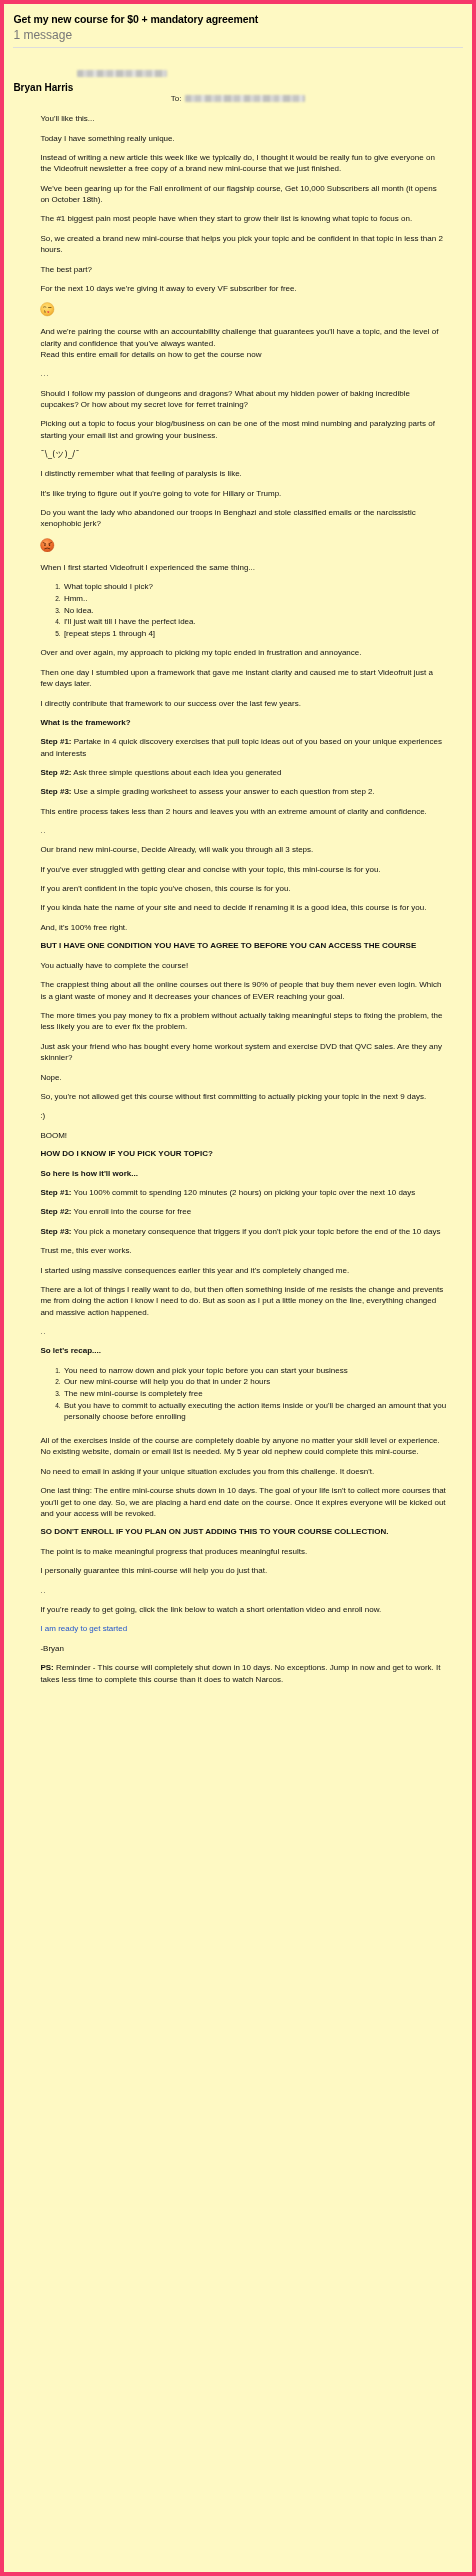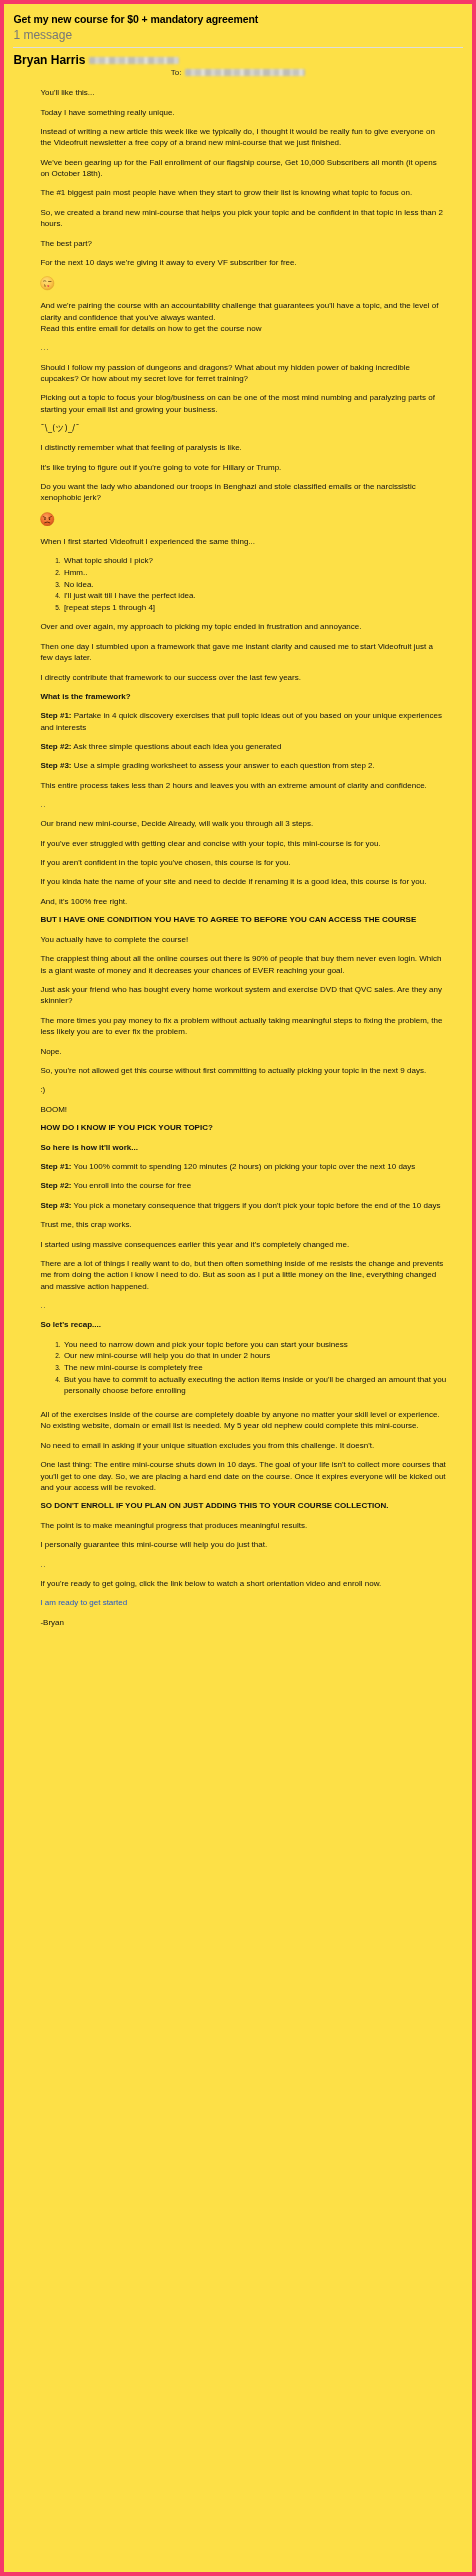--- a/index.html
+++ b/index.html
@@ -9,21 +9,21 @@
   }
   body {
     font-family: "Liberation Sans", sans-serif;
     width: 476px;
   }
   .screenshot {
     width: 476px;
     min-height: 2576px;
     box-sizing: border-box;
     border: 4.4px solid #f6386a;
-    background: #fde047;
+    background: #fef9c3;
     padding: 0;
     position: relative;
   }
   .inner {
     padding: 7.3px 9.4px 0 9.4px;
   }
   .subject {
     font-size: 10.5px;
     font-weight: bold;
     color: #000000;
@@ -41,24 +41,25 @@
     border-top: 0.7px solid #dddddd;
     margin: 0 0 5.1px 0;
   }
   .from-row {
     display: flex;
     align-items: center;
     gap: 3.6px;
     margin-bottom: 0.7px;
   }
   .sender-name {
-    font-size: 12px;
+    font-size: 10px;
     font-weight: bold;
     color: #000000;
     white-space: nowrap;
+    margin-top: 29px;
   }
   .redacted {
     display: inline-block;
     height: 6.5px;
     background:
       repeating-linear-gradient(90deg,
         #bdbdbd 0px, #bdbdbd 6.5px,
         #d6d6d6 6.5px, #d6d6d6 10.2px,
         #c4c4c4 10.2px, #c4c4c4 16px,
         #e0e0e0 16px, #e0e0e0 19.6px);
@@ -250,35 +251,35 @@
       <p>Our brand new mini-course, Decide Already, will walk you through all 3 steps.</p>
       <p>If you've ever struggled with getting clear and concise with your topic, this mini-course is for you.</p>
       <p>If you aren't confident in the topic you've chosen, this course is for you.</p>
       <p>If you kinda hate the name of your site and need to decide if renaming it is a good idea, this course is for you.</p>
       <p>And, it's 100% free right.</p>
 
       <p class="caps-heading">BUT I HAVE ONE CONDITION YOU HAVE TO AGREE TO BEFORE YOU CAN ACCESS THE COURSE</p>
 
       <p>You actually have to complete the course!</p>
       <p>The crappiest thing about all the online courses out there is 90% of people that buy them never even login. Which is a giant waste of money and it decreases your chances of EVER reaching your goal.</p>
+      <p>The more times you pay money to fix a problem without actually taking meaningful steps to fixing the problem, the less likely you are to ever fix the problem.</p>
       <p>Just ask your friend who has bought every home workout system and exercise DVD that QVC sales. Are they any skinnier?</p>
-      <p>The more times you pay money to fix a problem without actually taking meaningful steps to fixing the problem, the less likely you are to ever fix the problem.</p>
       <p>Nope.</p>
       <p>So, you're not allowed get this course without first committing to actually picking your topic in the next 9 days.</p>
       <p>:)</p>
       <p>BOOM!</p>
 
       <p class="caps-heading">HOW DO I KNOW IF YOU PICK YOUR TOPIC?</p>
       <p class="heading">So here is how it'll work...</p>
 
       <p><b>Step #1:</b><span> You 100% commit to spending 120 minutes (2 hours) on picking your topic over the next 10 days</span></p>
       <p><b>Step #2:</b><span> You enroll into the course for free</span></p>
       <p><b>Step #3:</b><span> You pick a monetary consequence that triggers if you don't pick your topic before the end of the 10 days</span></p>
 
-      <p>Trust me, this crap works.</p>
+      <p>Trust me, this ever works.</p>
       <p>I started using massive consequences earlier this year and it's completely changed me.</p>
       <p>There are a lot of things I really want to do, but then often something inside of me resists the change and prevents me from doing the action I know I need to do. But as soon as I put a little money on the line, everything changed and massive action happened.</p>
 
       <p class="ellipsis">..</p>
 
       <p class="heading">So let's recap....</p>
 
       <ol class="num-list">
         <li>You need to narrow down and pick your topic before you can start your business</li>
         <li>Our new mini-course will help you do that in under 2 hours</li>
@@ -298,18 +299,19 @@
       <p>I personally guarantee this mini-course will help you do just that.</p>
 
       <p class="ellipsis">..</p>
 
       <p>If you're ready to get going, click the link below to watch a short orientation video and enroll now.</p>
 
       <p><a class="cta-link" href="#">I am ready to get started</a></p>
 
       <p class="sig">-Bryan</p>
 
+      <p><b>PS:</b><span> Reminder - This course will completely shut down in 10 days. No exceptions. Jump in now and get to work. It takes less time to complete this course than it does to watch Narcos.</span></p>
 
       <div class="bottom-pad"></div>
     </div>
   </div>
 </div>
 
 
 </body></html>

